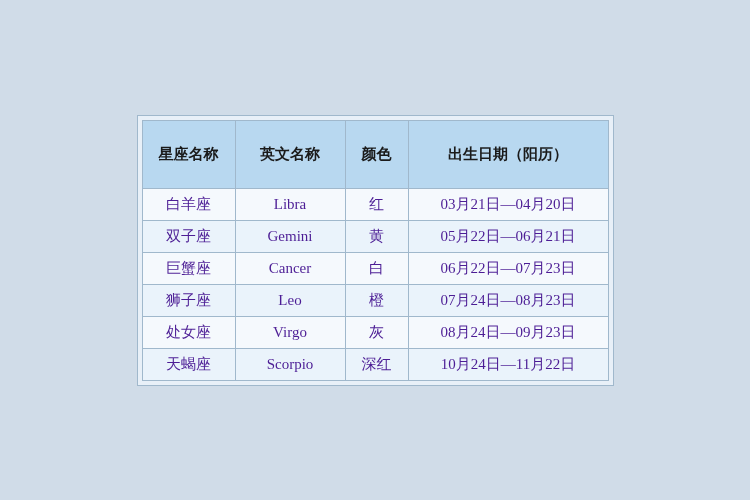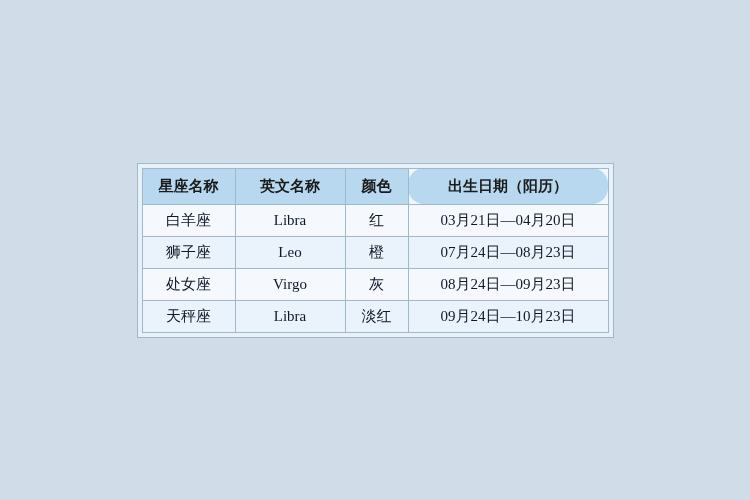--- a/index.html
+++ b/index.html
@@ -27,43 +27,43 @@
     table {
       border-collapse: collapse;
       background-color: #f0f6fc;
     }
 
     th, td {
       border: 1px solid #a0b8cc;
       padding: 6px 16px;
       text-align: center;
       font-size: 15px;
-      color: #0f172a;
+      color: #4c1d95;
       white-space: nowrap;
     }
 
     thead th {
       background-color: #b8d8f0;
       font-weight: bold;
       color: #1a1a1a;
-      padding: 8px 16px;
+      padding: 24px 16px;
     }
 
     tbody tr {
       background-color: #f5f9fd;
     }
 
     tbody tr:nth-child(even) {
       background-color: #eaf3fb;
     }
 
     .col-chinese { min-width: 80px; }
     .col-english { min-width: 110px; }
     .col-color   { min-width: 50px; margin-left: 28px; }
-    .col-date    { min-width: 200px; border-radius: 16px; }
+    .col-date    { min-width: 200px; }
   </style>
 </head>
 <body>
 
 <div class="table-container">
   <table>
     <thead>
       <tr>
         <th class="col-chinese">星座名称</th>
         <th class="col-english">英文名称</th>
@@ -72,32 +72,44 @@
       </tr>
     </thead>
     <tbody id="table-body">
     <tr>
           <td>白羊座</td>
           <td>Libra</td>
           <td>红</td>
           <td>03月21日—04月20日</td>
         </tr>
         <tr>
+          <td>双子座</td>
+          <td>Gemini</td>
+          <td>黄</td>
+          <td>05月22日—06月21日</td>
+        </tr>
+        <tr>
+          <td>巨蟹座</td>
+          <td>Cancer</td>
+          <td>白</td>
+          <td>06月22日—07月23日</td>
+        </tr>
+        <tr>
           <td>狮子座</td>
           <td>Leo</td>
           <td>橙</td>
           <td>07月24日—08月23日</td>
         </tr>
         <tr>
           <td>处女座</td>
           <td>Virgo</td>
           <td>灰</td>
           <td>08月24日—09月23日</td>
         </tr>
         <tr>
-          <td>天秤座</td>
-          <td>Libra</td>
-          <td>淡红</td>
-          <td>09月24日—10月23日</td>
+          <td>天蝎座</td>
+          <td>Scorpio</td>
+          <td>深红</td>
+          <td>10月24日—11月22日</td>
         </tr>
       </tbody>
   </table>
 </div>
 
 </body></html>

